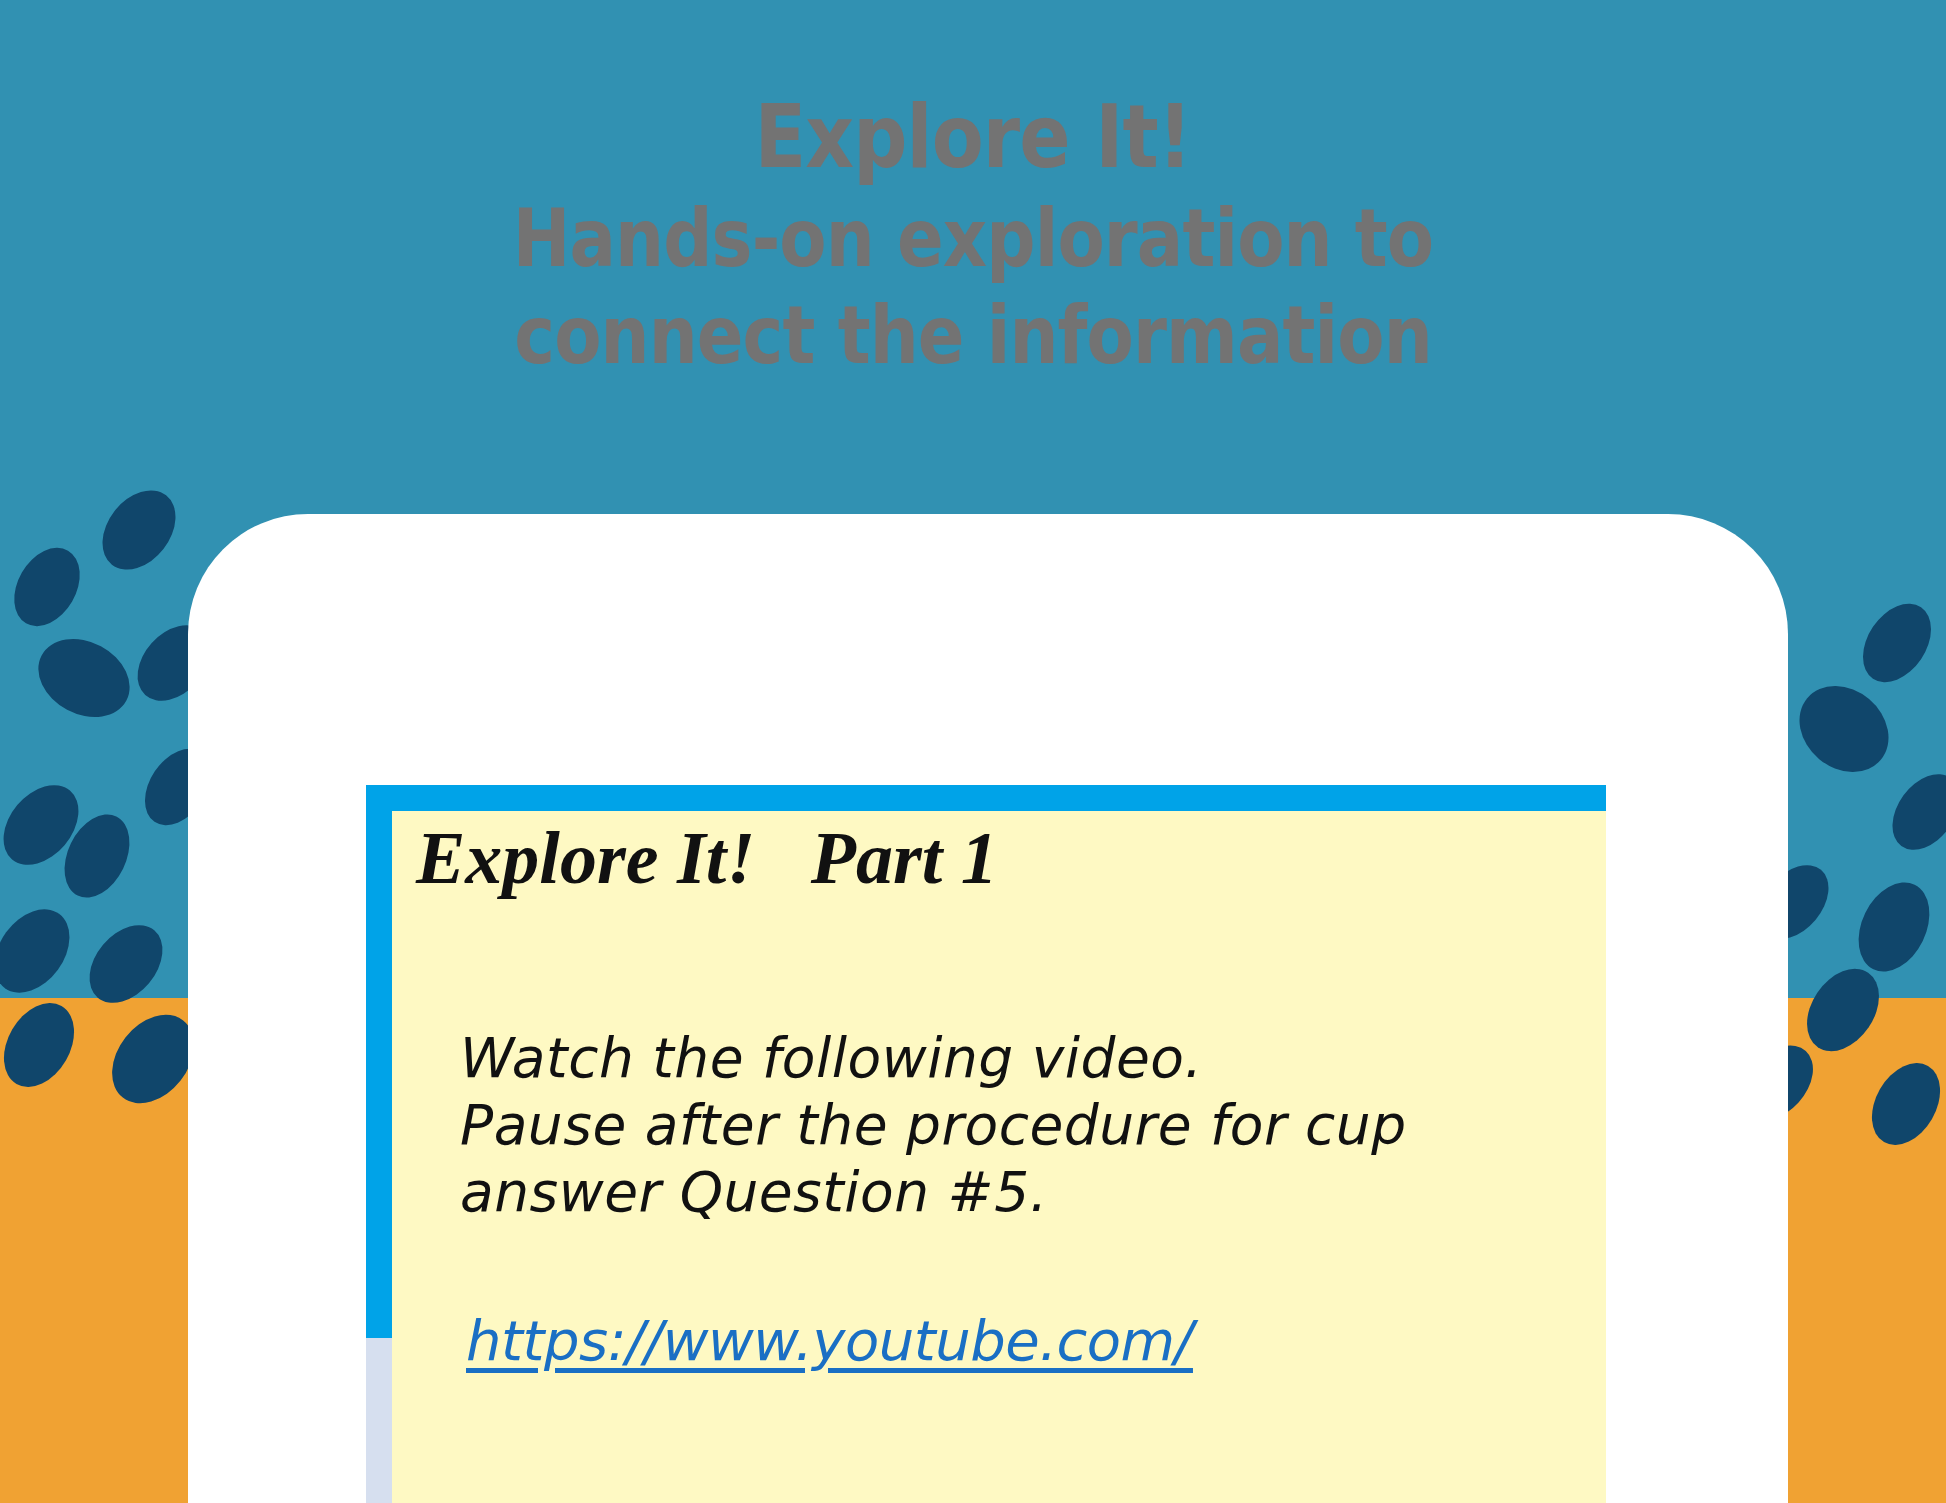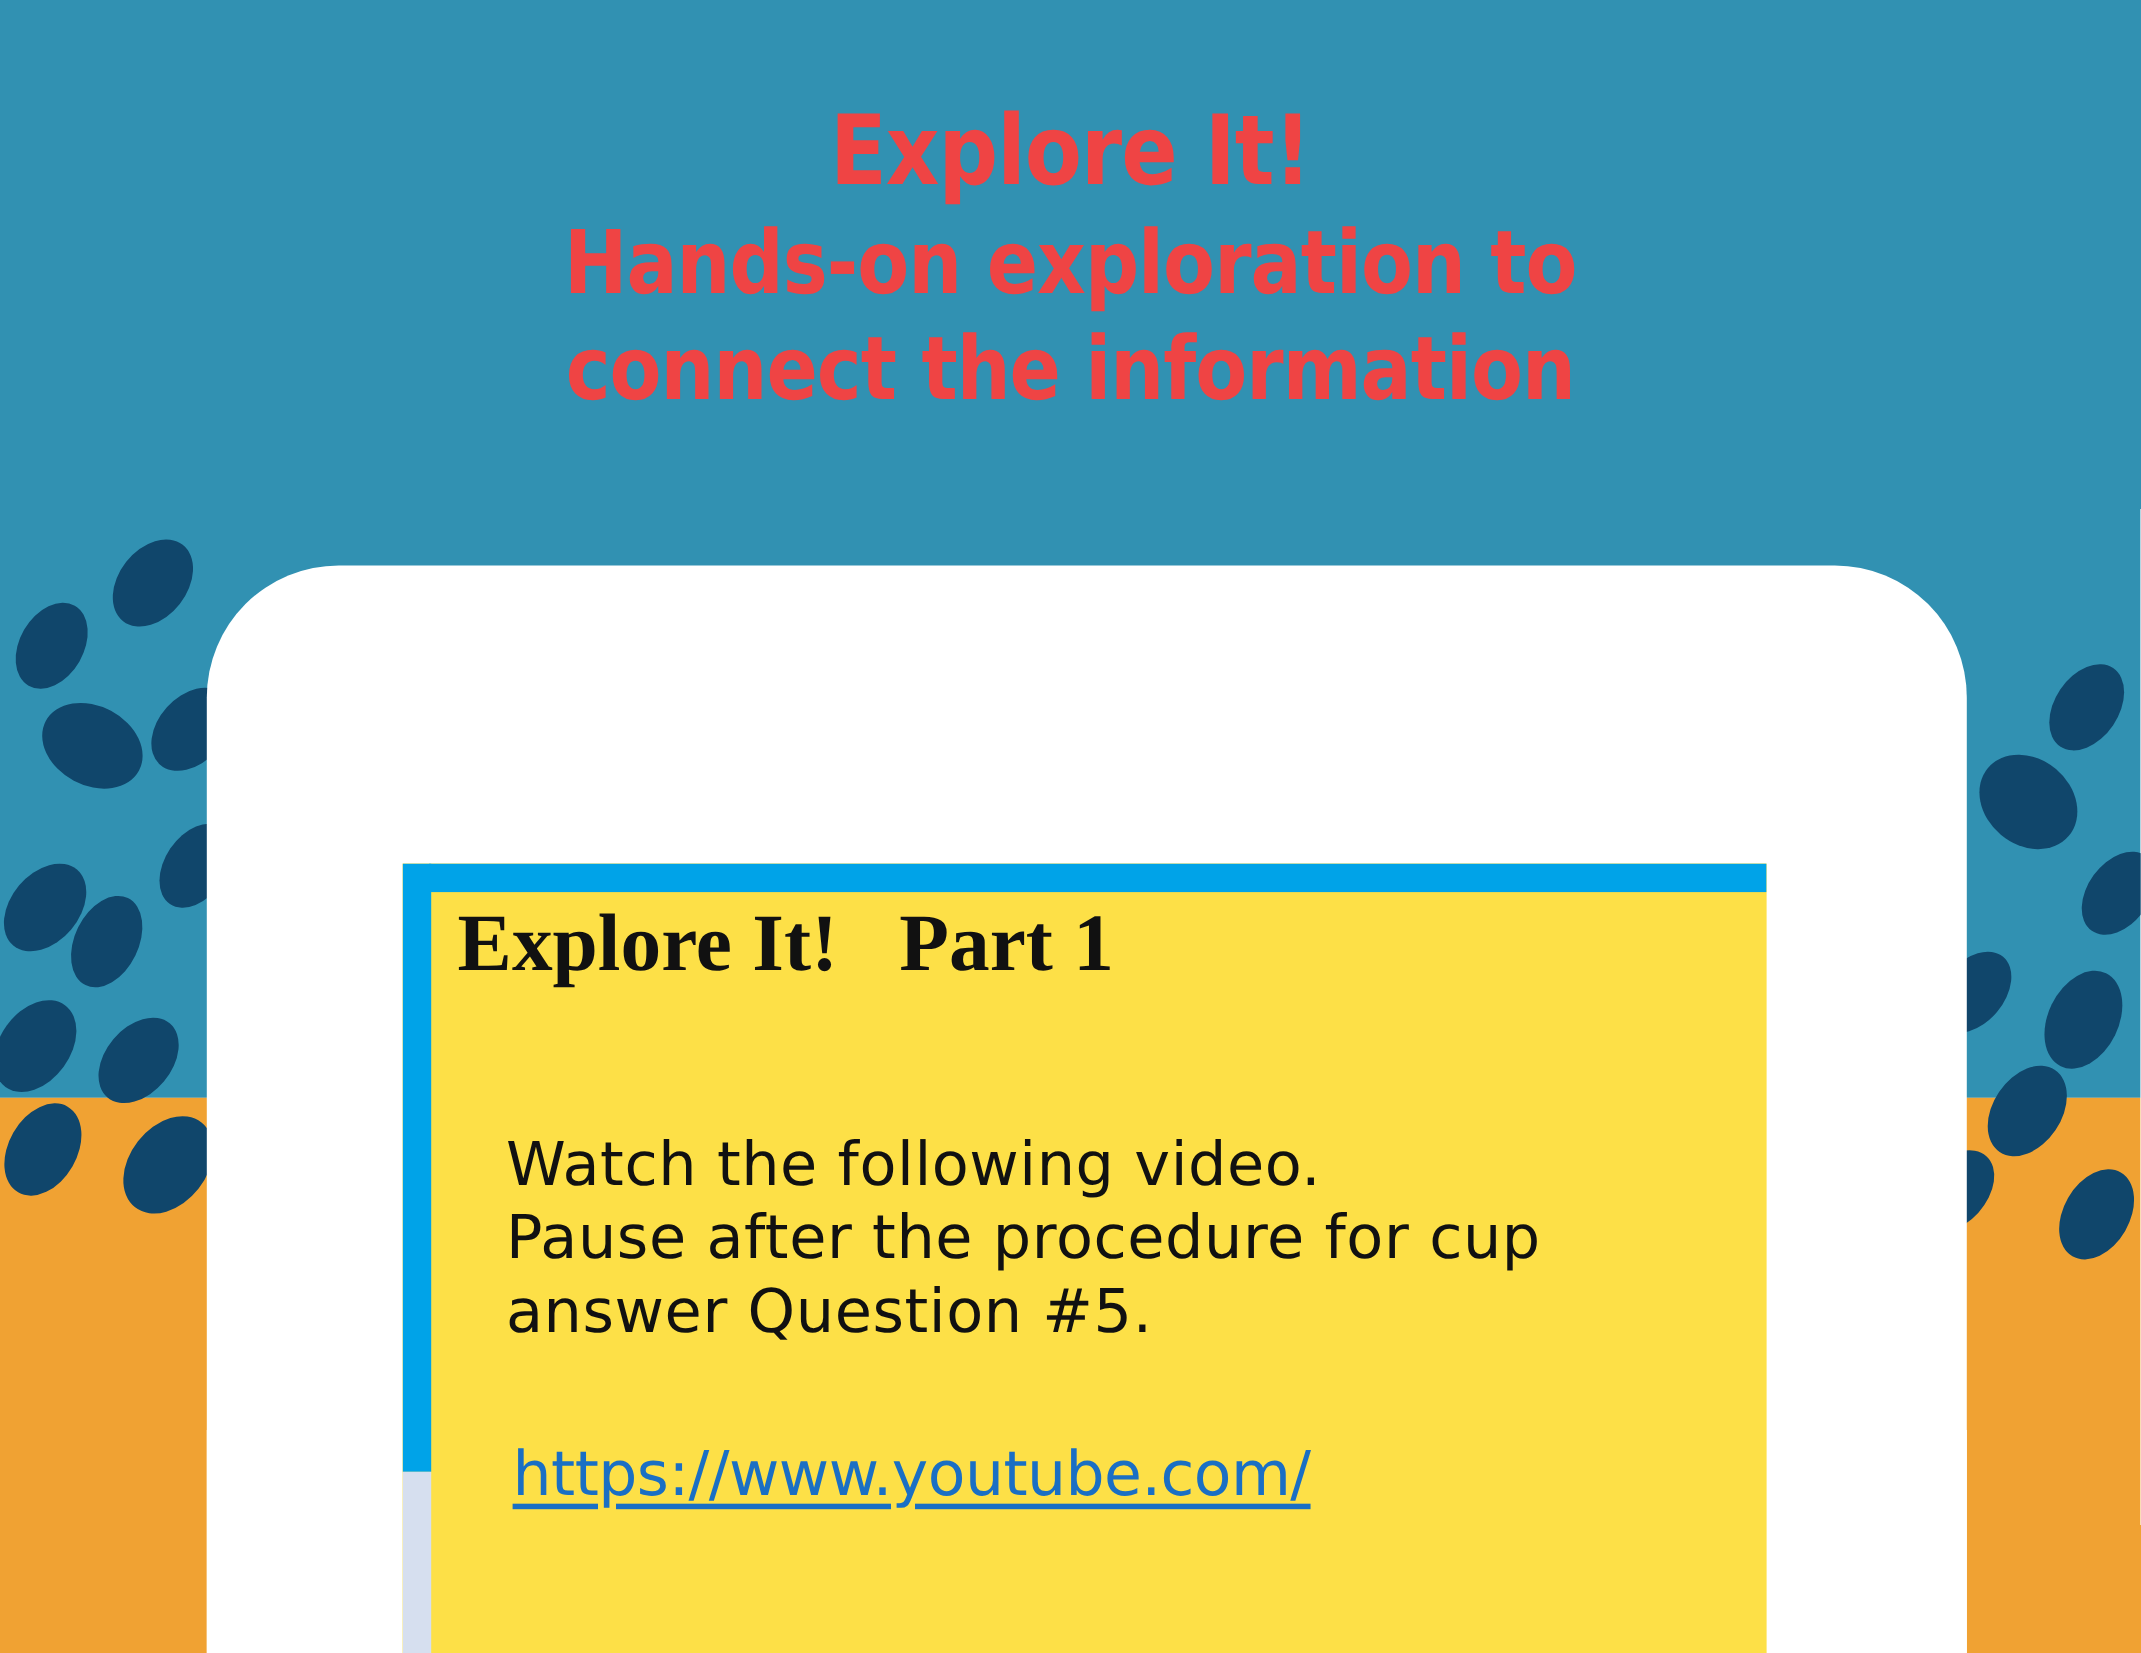--- a/index.html
+++ b/index.html
@@ -45,21 +45,21 @@
     border-radius: 50%;
   }
 
   
   .heading-wrap {
     position: absolute;
     left: 0;
     top: 92px;
     width: 1946px;
     text-align: center;
-    color: #ef4444;
+    color: #737373;
     z-index: 5;
   }
   .title-main {
     font-family: "DejaVu Sans", sans-serif;
     font-weight: bold;
     font-size: 88px;
     line-height: 1.02;
     letter-spacing: -1px;
     margin: 0 0 8px 0;
     transform: scaleX(0.86);
@@ -99,22 +99,23 @@
   }
 
   
   .doc {
     position: absolute;
     left: 366px;
     top: 785px;
     width: 1240px;
     height: 718px;
     z-index: 8;
-    background: #fde047;
+    background: #fef9c3;
     overflow: hidden;
+    font-style: italic;
   }
   .doc-topbar {
     position: absolute;
     left: 24px;
     top: 0;
     width: 1216px;
     height: 26px;
     background: #00A3E8;
   }
   .doc-sidebar {

